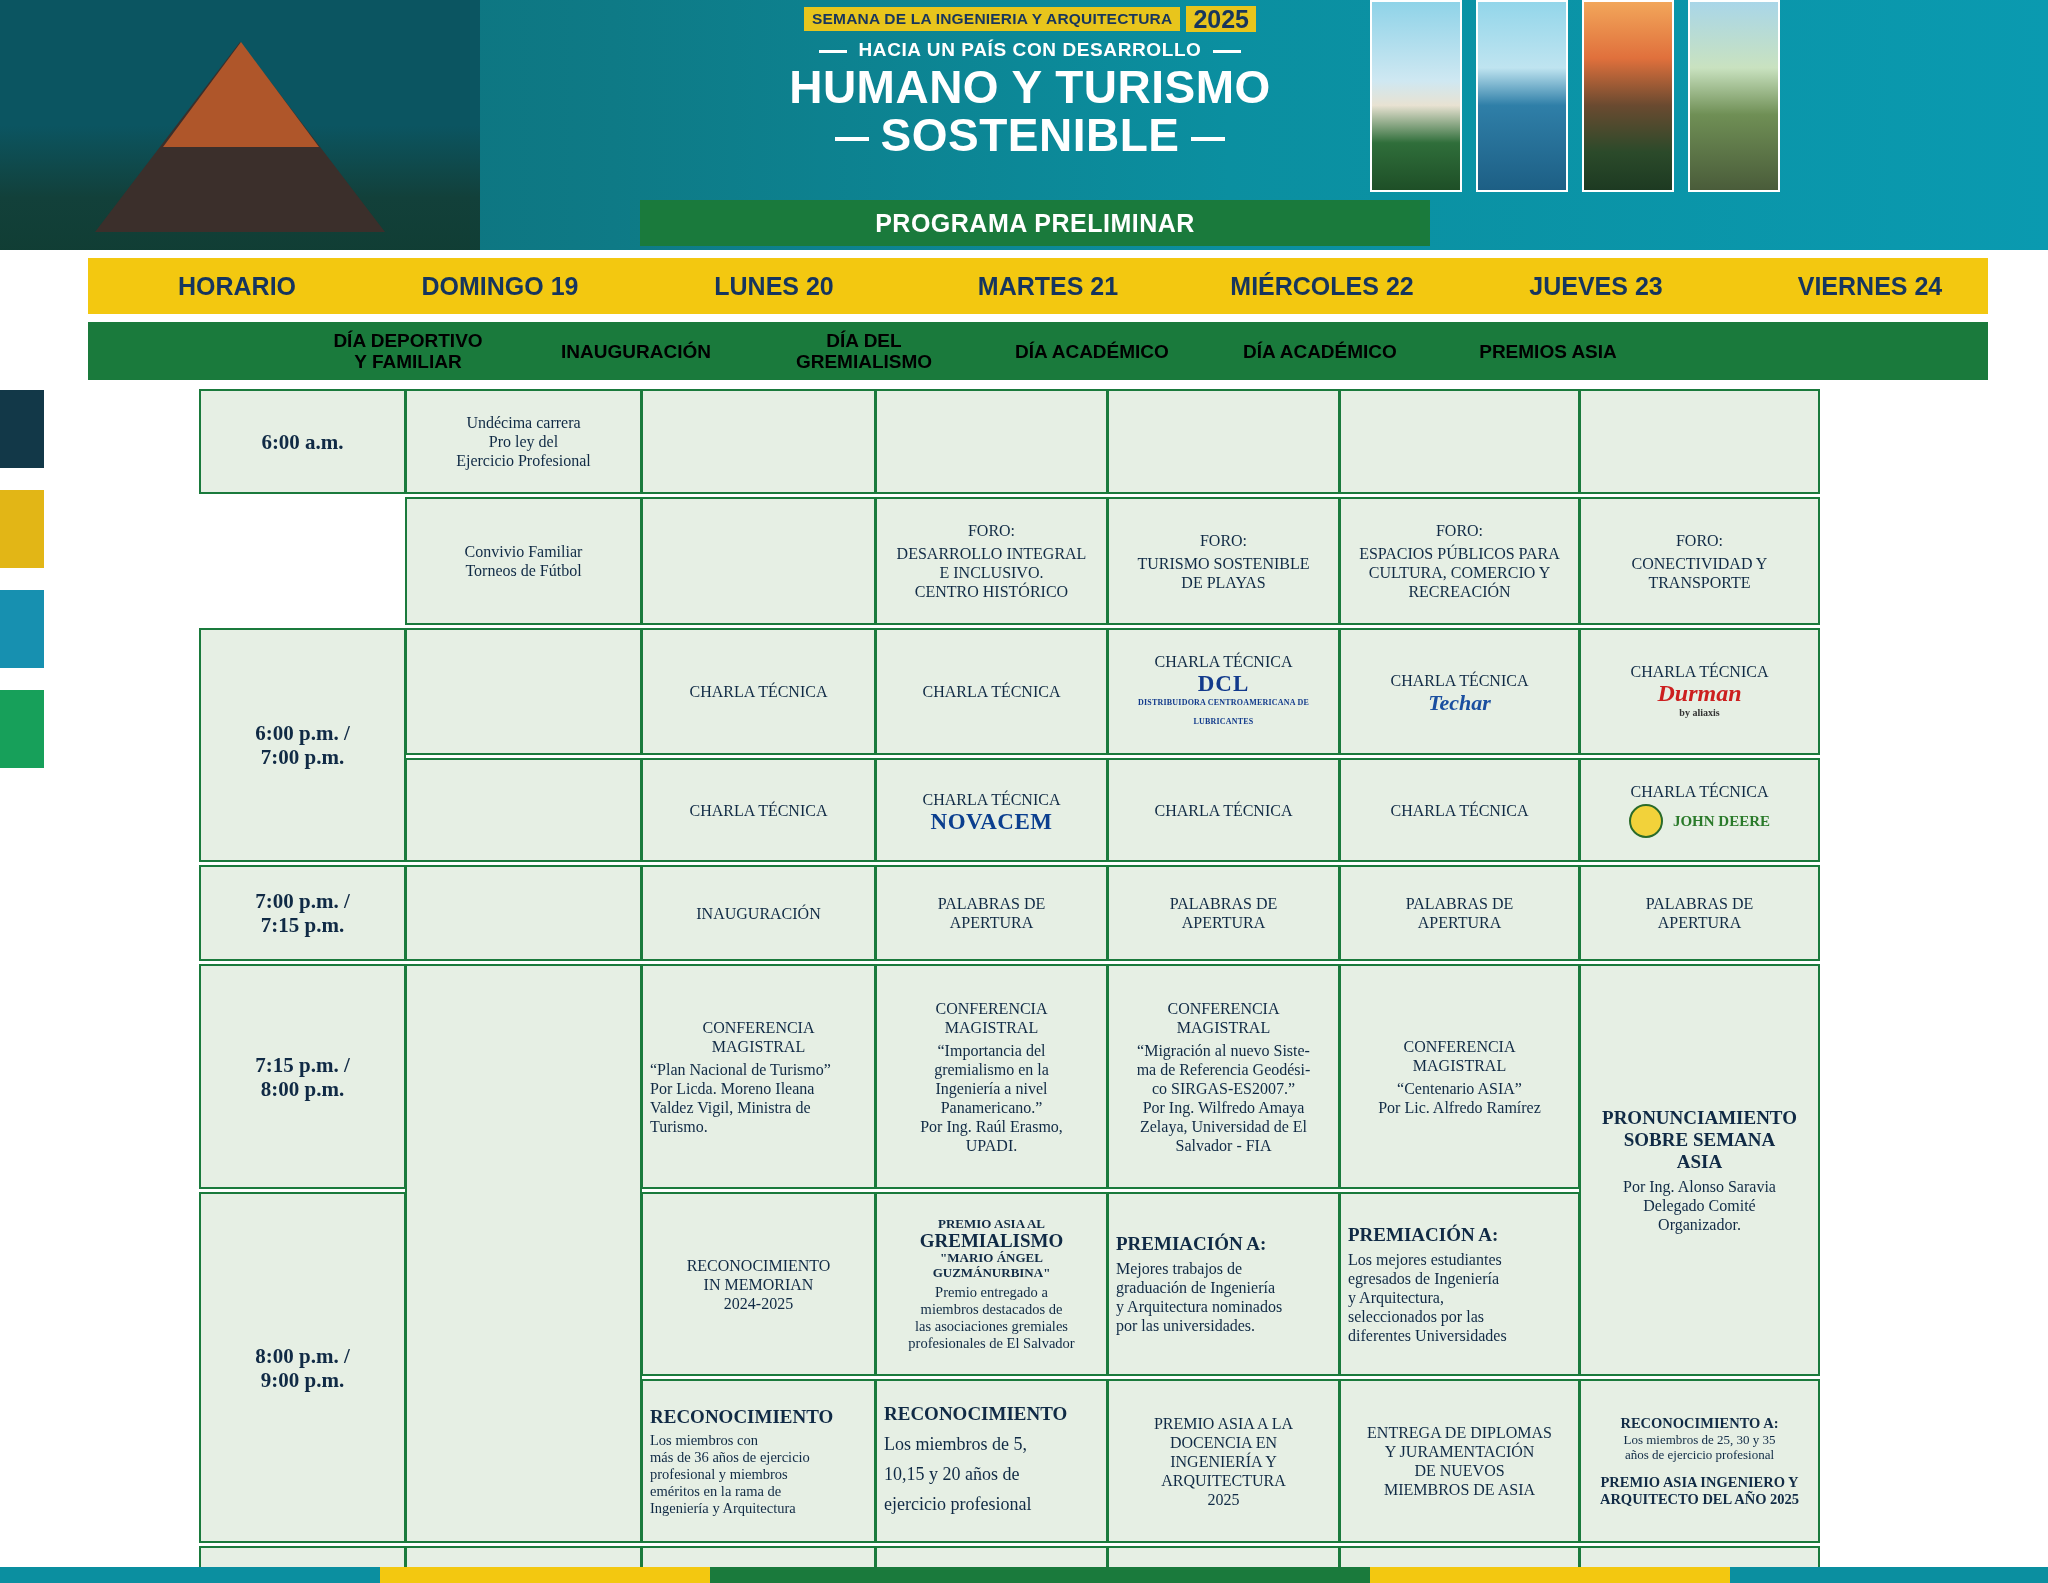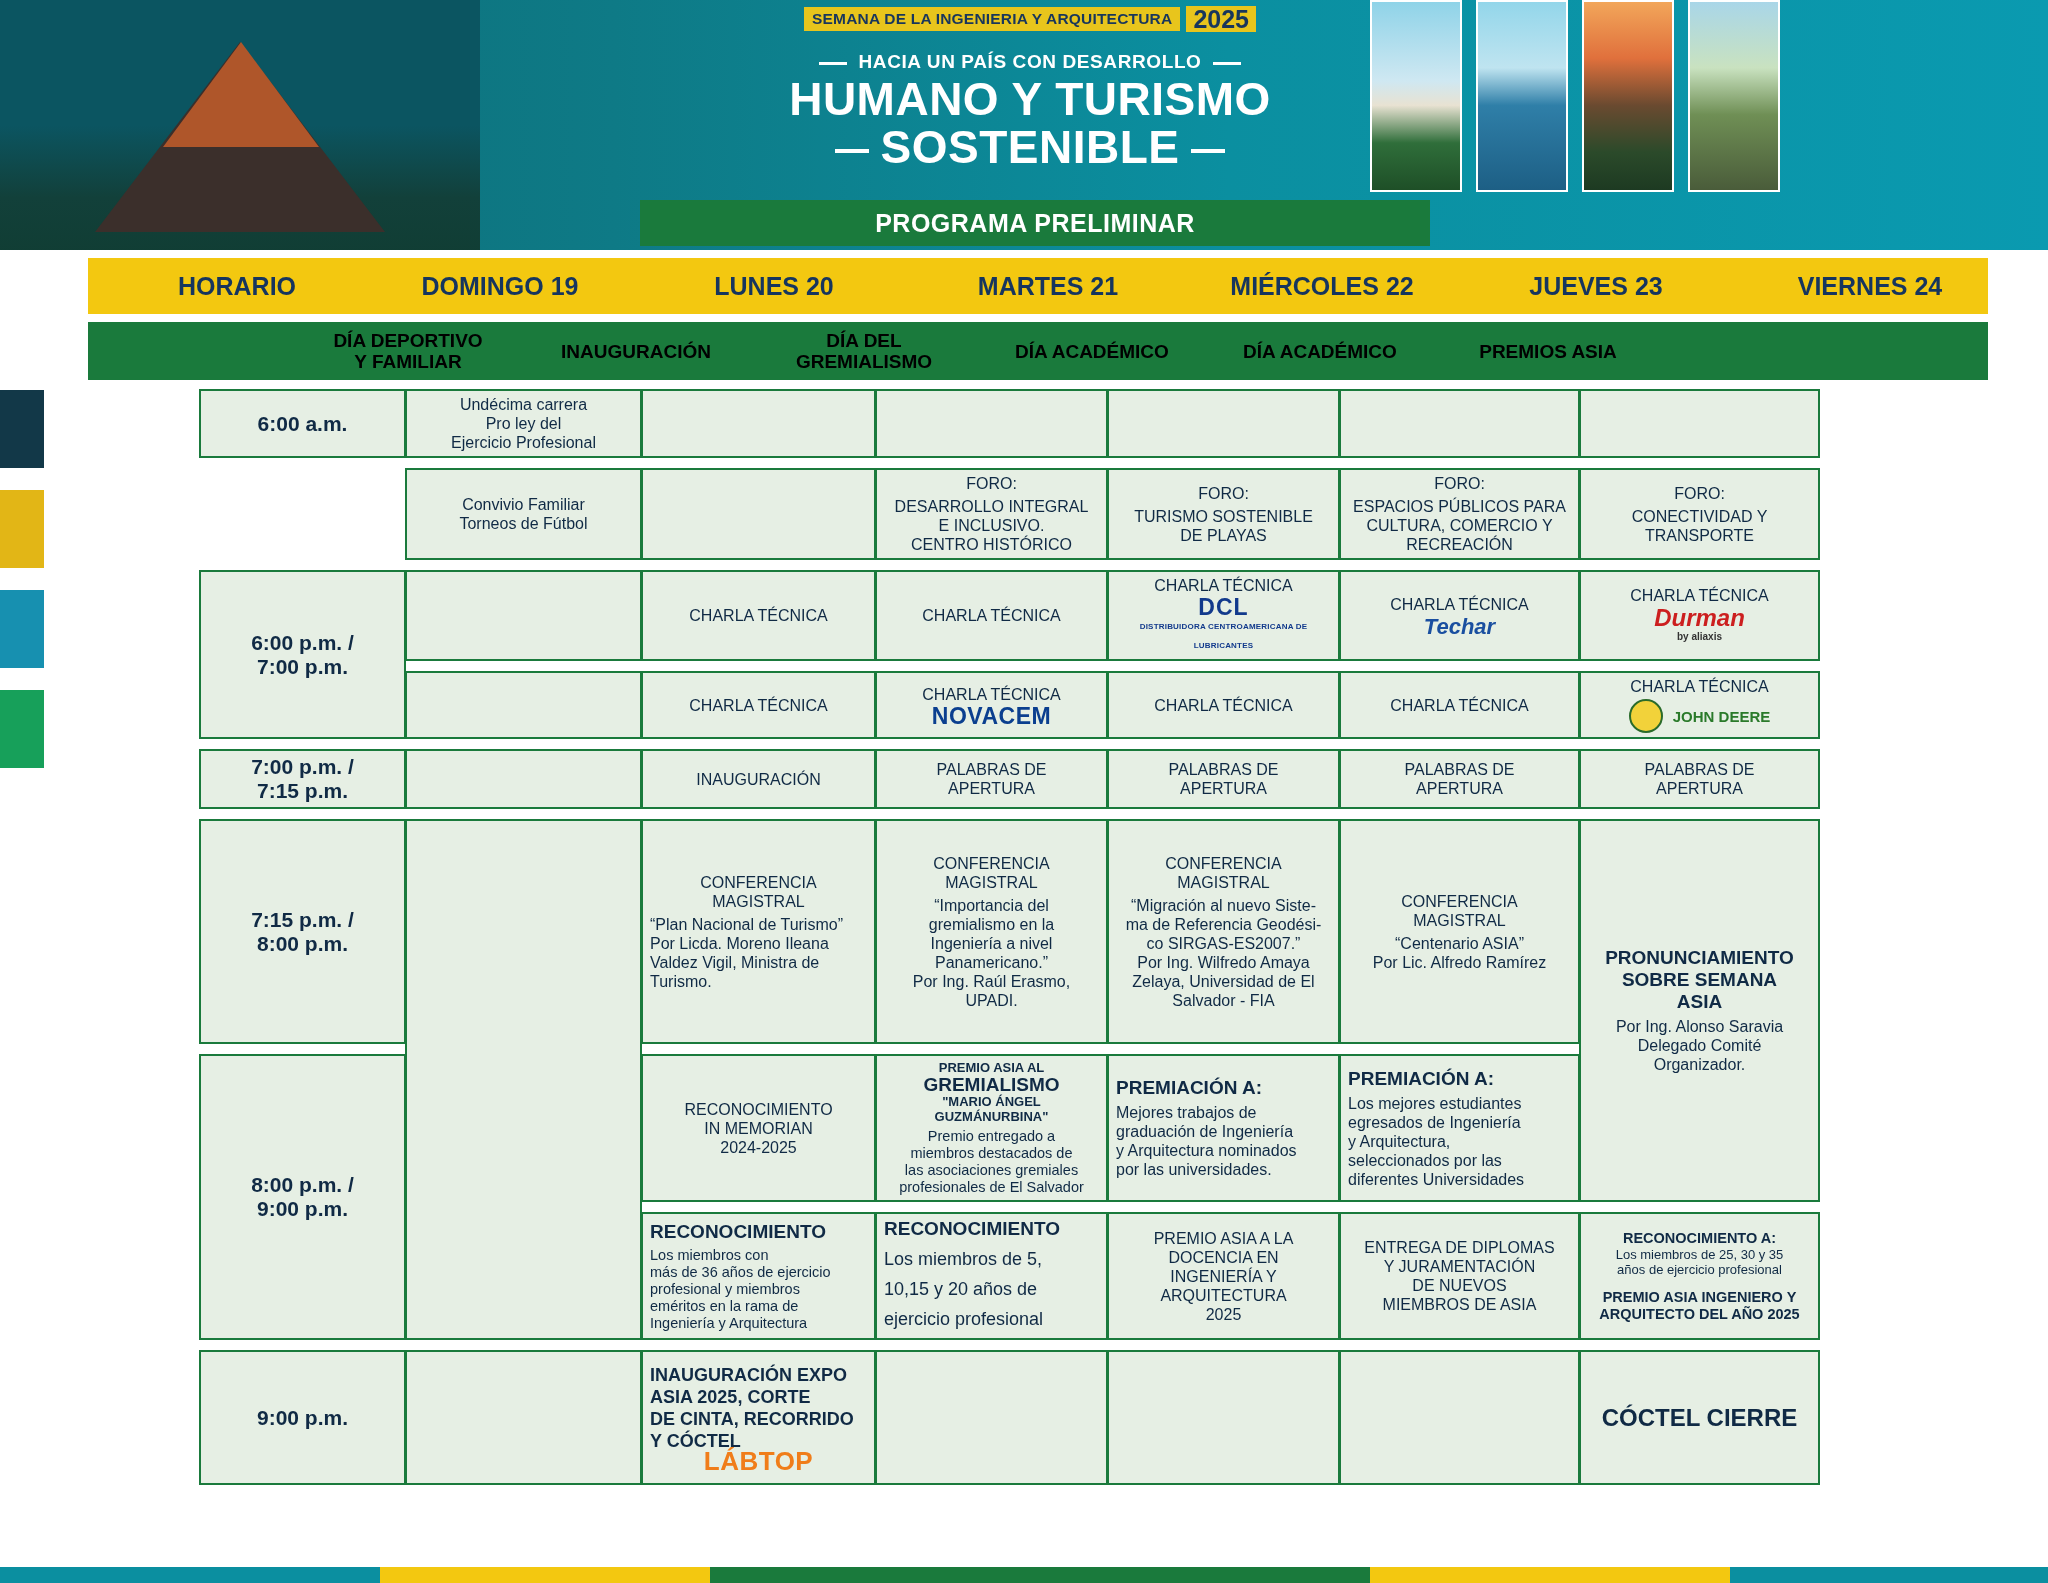--- a/index.html
+++ b/index.html
@@ -50,21 +50,21 @@
   }
   .semana-text{
     background:#e8c51c; color:#18365c; font-weight:bold; font-size:15.5px;
     padding:3px 8px; letter-spacing:.2px;
   }
   .year-2025{
     background:#e8c51c; color:#18365c; font-weight:bold; font-size:25px;
     padding:0 7px; line-height:26px;
   }
   .hacia{
-    font-size:19px; font-weight:bold; letter-spacing:.6px; margin-top:19px;
+    font-size:19px; font-weight:bold; letter-spacing:.6px; margin-top:7px;
     position:relative; display:inline-block; padding:0 40px;
   }
   .hacia:before,.hacia:after{
     content:""; position:absolute; top:50%; width:28px; height:3px; background:#fff;
   }
   .hacia:before{ left:0; } .hacia:after{ right:0; }
   .big1{ font-size:46px; font-weight:bold; letter-spacing:.5px; line-height:48px; margin-top:2px;}
   .big2{ font-size:46px; font-weight:bold; letter-spacing:.5px; line-height:48px;
          position:relative; display:inline-block; padding:0 46px;}
   .big2:before,.big2:after{
@@ -112,27 +112,27 @@
 
   .grid{
     position:absolute; left:200px; top:390px;
     display:grid;
     grid-template-columns:206px 236px 234px 232px 232px 240px 240px;
     gap:0px;
   }
   .cell{
     border:2px solid #1a7a3c;
     background:#e6efe4;
-    margin:-1px 0 11px -1px;
-    padding:4px 7px;
+    margin:-1px 0 4px -1px;
+    padding:22px 7px;
     text-align:center;
     color:#102a45;
     font-size:16px;
     line-height:19px;
-    display:flex; flex-direction:column; justify-content:center; align-items:center;
+    display:flex; flex-direction:column; justify-content:center; align-items:center;font-family:Liberation Serif, serif;
   }
   .cell.empty{ background:#e6efe4; }
   .cell.time{ background:#e6efe4; font-weight:bold; font-size:21px; line-height:24px; }
   .cell.left{ text-align:left; align-items:flex-start; }
   .bold{ font-weight:bold; }
   .small{ font-size:14.5px; line-height:17px; }
   .xsmall{ font-size:13px; line-height:15px; }
   .big{ font-size:19px; line-height:22px; font-weight:bold;}
   .mt4{ margin-top:4px; }
 

